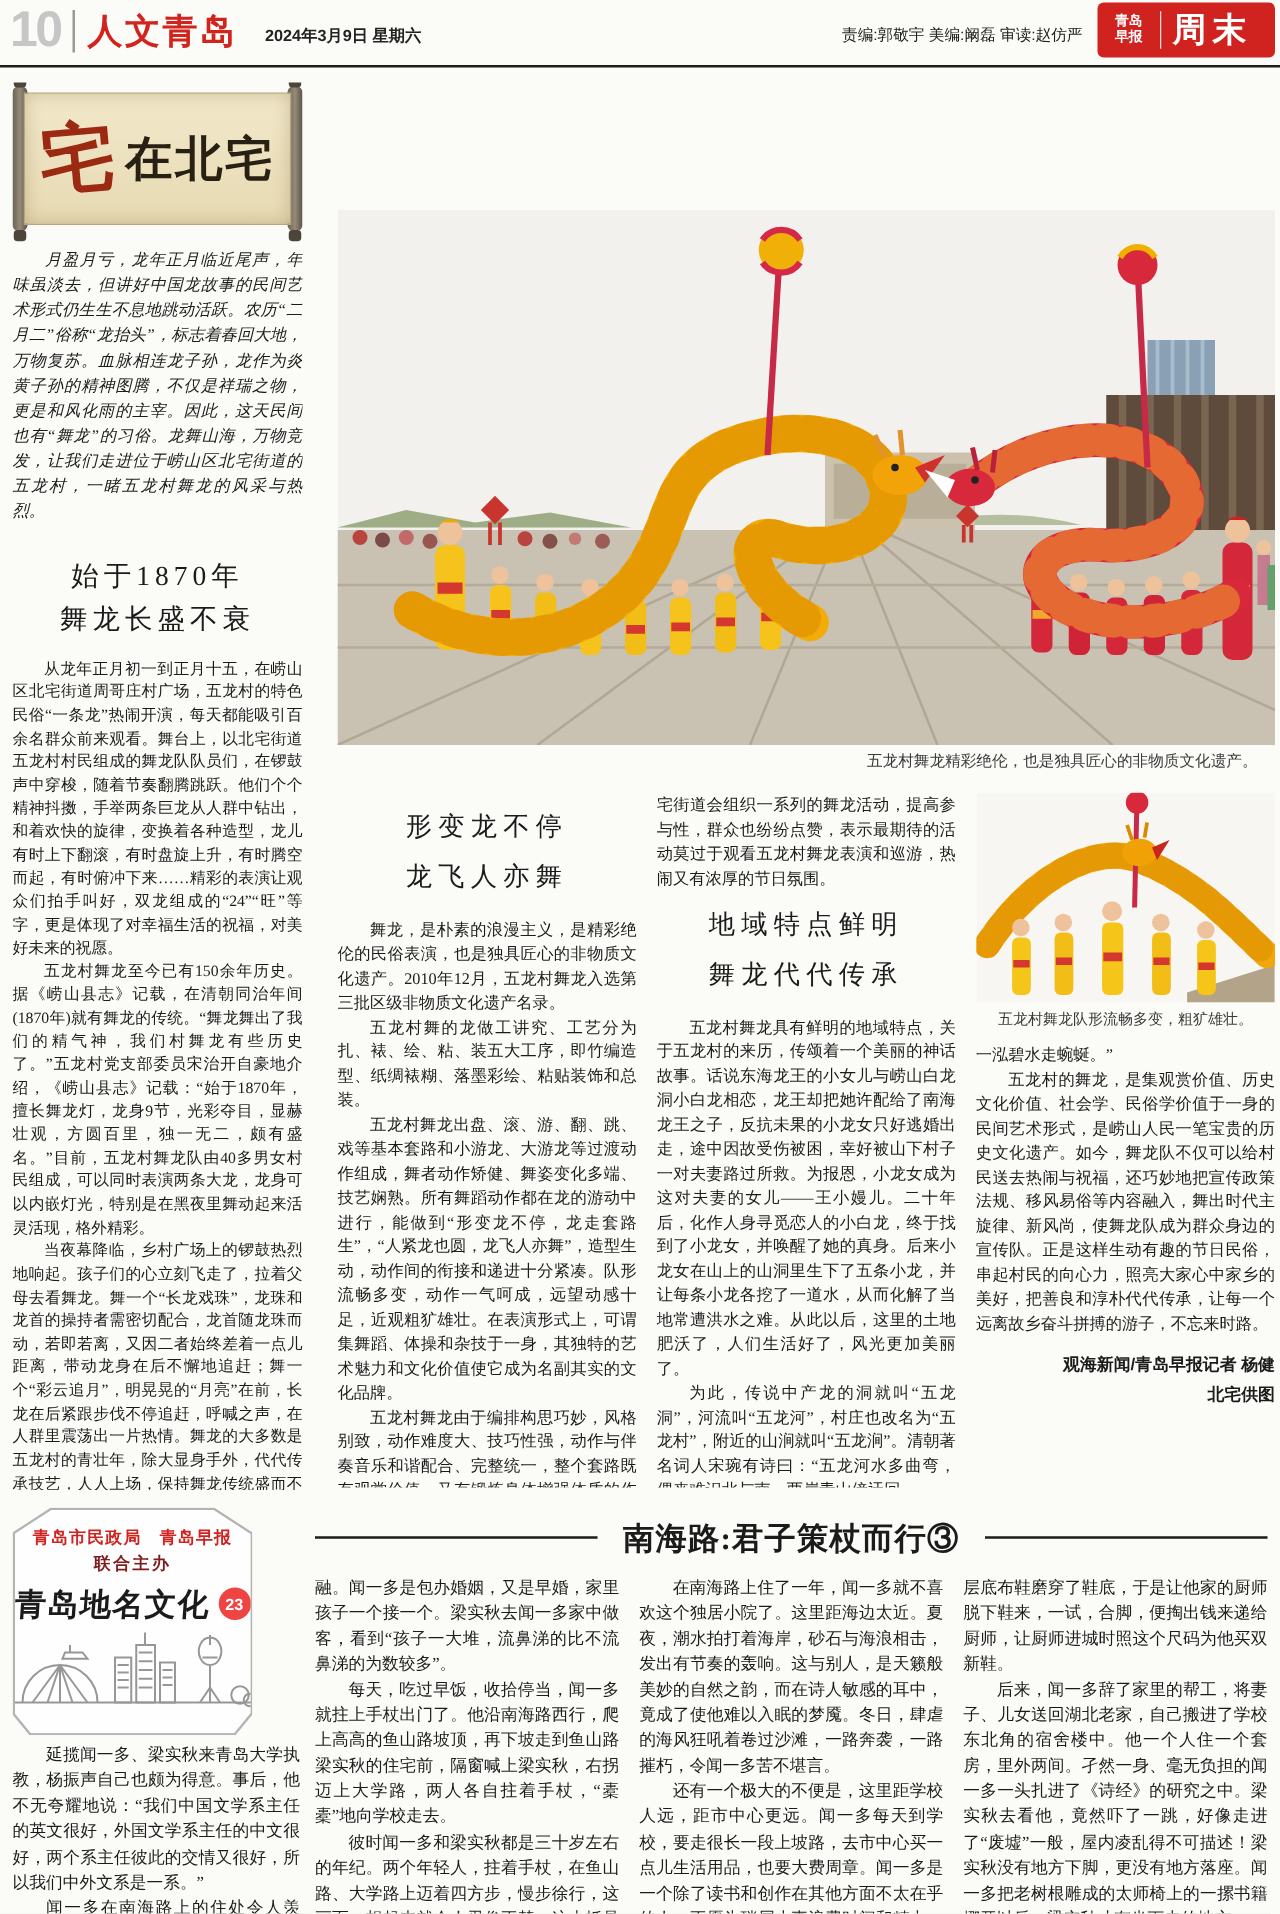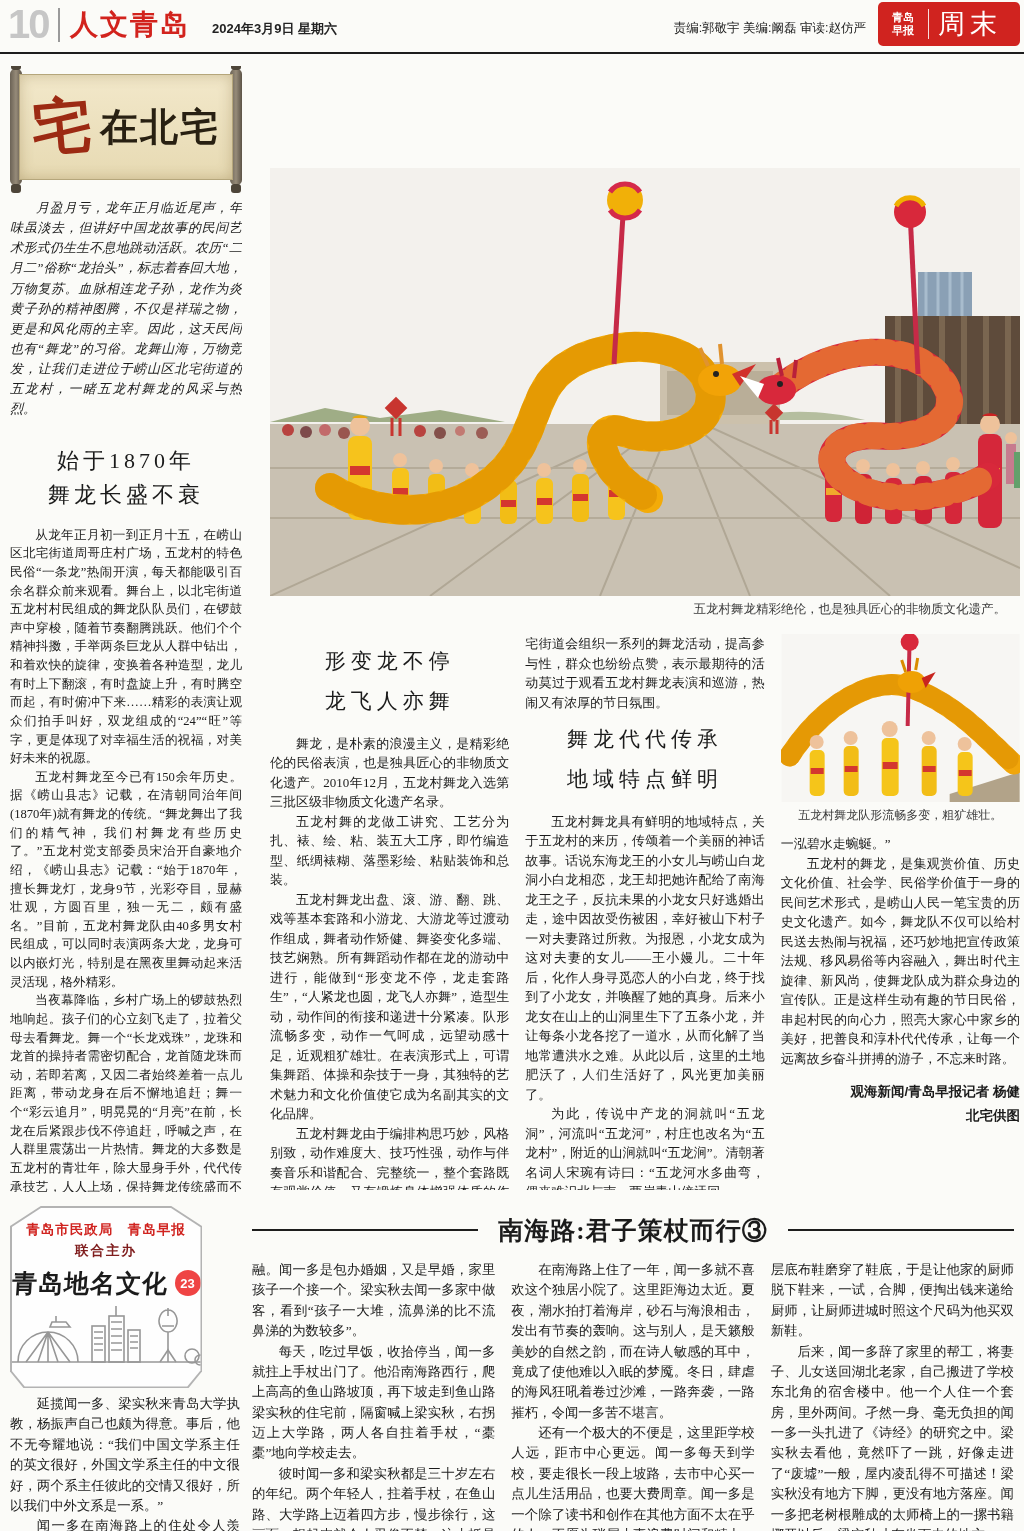--- a/index.html
+++ b/index.html
@@ -14,21 +14,21 @@
                 font-size:28px;font-weight:900;color:#d2231d;letter-spacing:2px;}
   .head-date{position:absolute;left:212px;top:20px;font-family:"Liberation Sans",sans-serif;
              font-size:13px;font-weight:700;color:#222;}
   .editors{position:absolute;right:158px;top:20px;font-size:12.5px;color:#222;
            font-family:"Liberation Sans",sans-serif;}
   .masthead{position:absolute;right:4px;top:2px;width:142px;height:44px;background:#d0231f;
             border-radius:5px;display:flex;align-items:center;color:#fff;}
   .masthead .paper{width:32px;font-size:11px;font-weight:700;line-height:1.15;margin-left:9px;
                    text-align:center;font-family:"Liberation Sans",sans-serif;}
   .masthead .sep{width:1px;height:30px;background:rgba(255,255,255,.85);margin:0 9px;}
-  .masthead .weekend{font-size:27px;font-weight:400;letter-spacing:5px;font-family:"Liberation Serif",serif;text-align:right;}
+  .masthead .weekend{font-size:27px;font-weight:700;letter-spacing:5px;font-family:"Liberation Serif",serif;text-align:right;}
   .headrule{position:absolute;left:0;top:52px;width:100%;height:2px;background:#1d1d1d;}
 
   
   .leftcol{position:absolute;left:10px;top:66px;width:232px;height:1126px;overflow:hidden;}
   .scroll-banner{position:relative;height:106px;margin:8px 0 18px;}
   .roller{position:absolute;top:-5px;bottom:-5px;width:12px;border-radius:5px;
           background:linear-gradient(90deg,#6b6255,#968b79,#5c5347);}
   .roller.left{left:0}.roller.right{right:0}
   .roller::before,.roller::after{content:"";position:absolute;left:1px;width:10px;height:9px;
           background:#4d4539;border-radius:3px;}
@@ -277,22 +277,22 @@
         <div>龙飞人亦舞</div>
       </div>
       <p class="p">舞龙，是朴素的浪漫主义，是精彩绝伦的民俗表演，也是独具匠心的非物质文化遗产。2010年12月，五龙村舞龙入选第三批区级非物质文化遗产名录。</p>
       <p class="p">五龙村舞的龙做工讲究、工艺分为扎、裱、绘、粘、装五大工序，即竹编造型、纸绸裱糊、落墨彩绘、粘贴装饰和总装。</p>
       <p class="p">五龙村舞龙出盘、滚、游、翻、跳、戏等基本套路和小游龙、大游龙等过渡动作组成，舞者动作矫健、舞姿变化多端、技艺娴熟。所有舞蹈动作都在龙的游动中进行，能做到“形变龙不停，龙走套路生”，“人紧龙也圆，龙飞人亦舞”，造型生动，动作间的衔接和递进十分紧凑。队形流畅多变，动作一气呵成，远望动感十足，近观粗犷雄壮。在表演形式上，可谓集舞蹈、体操和杂技于一身，其独特的艺术魅力和文化价值使它成为名副其实的文化品牌。</p>
       <p class="p">五龙村舞龙由于编排构思巧妙，风格别致，动作难度大、技巧性强，动作与伴奏音乐和谐配合、完整统一，整个套路既有观赏价值，又有锻炼身体增强体质的作用。因此，春节及许多节庆期间，北</p>
     </div>
     <div class="col">
       <p class="p noindent">宅街道会组织一系列的舞龙活动，提高参与性，群众也纷纷点赞，表示最期待的活动莫过于观看五龙村舞龙表演和巡游，热闹又有浓厚的节日氛围。</p>
       <div class="col-title">
+        <div>地域特点鲜明</div>
         <div>舞龙代代传承</div>
-        <div>地域特点鲜明</div>
       </div>
       <p class="p">五龙村舞龙具有鲜明的地域特点，关于五龙村的来历，传颂着一个美丽的神话故事。话说东海龙王的小女儿与崂山白龙洞小白龙相恋，龙王却把她许配给了南海龙王之子，反抗未果的小龙女只好逃婚出走，途中因故受伤被困，幸好被山下村子一对夫妻路过所救。为报恩，小龙女成为这对夫妻的女儿——王小嫚儿。二十年后，化作人身寻觅恋人的小白龙，终于找到了小龙女，并唤醒了她的真身。后来小龙女在山上的山洞里生下了五条小龙，并让每条小龙各挖了一道水，从而化解了当地常遭洪水之难。从此以后，这里的土地肥沃了，人们生活好了，风光更加美丽了。</p>
       <p class="p">为此，传说中产龙的洞就叫“五龙洞”，河流叫“五龙河”，村庄也改名为“五龙村”，附近的山涧就叫“五龙涧”。清朝著名词人宋琬有诗曰：“五龙河水多曲弯，偶来难识北与南。两岸青山傍迂回，</p>
     </div>
     <div class="col">
 
       <svg class="photo2" viewBox="0 0 238 168" xmlns="http://www.w3.org/2000/svg">
         <rect width="238" height="168" fill="#f7f6f3"></rect>
         <path d="M168,160 L238,138 L238,168 L168,168 Z" fill="#b2a389"></path>
         <path d="M8,122 C42,70 92,40 130,54 C176,71 206,106 232,130" fill="none" stroke="#f1a60b" stroke-width="21" stroke-linecap="round"></path>

